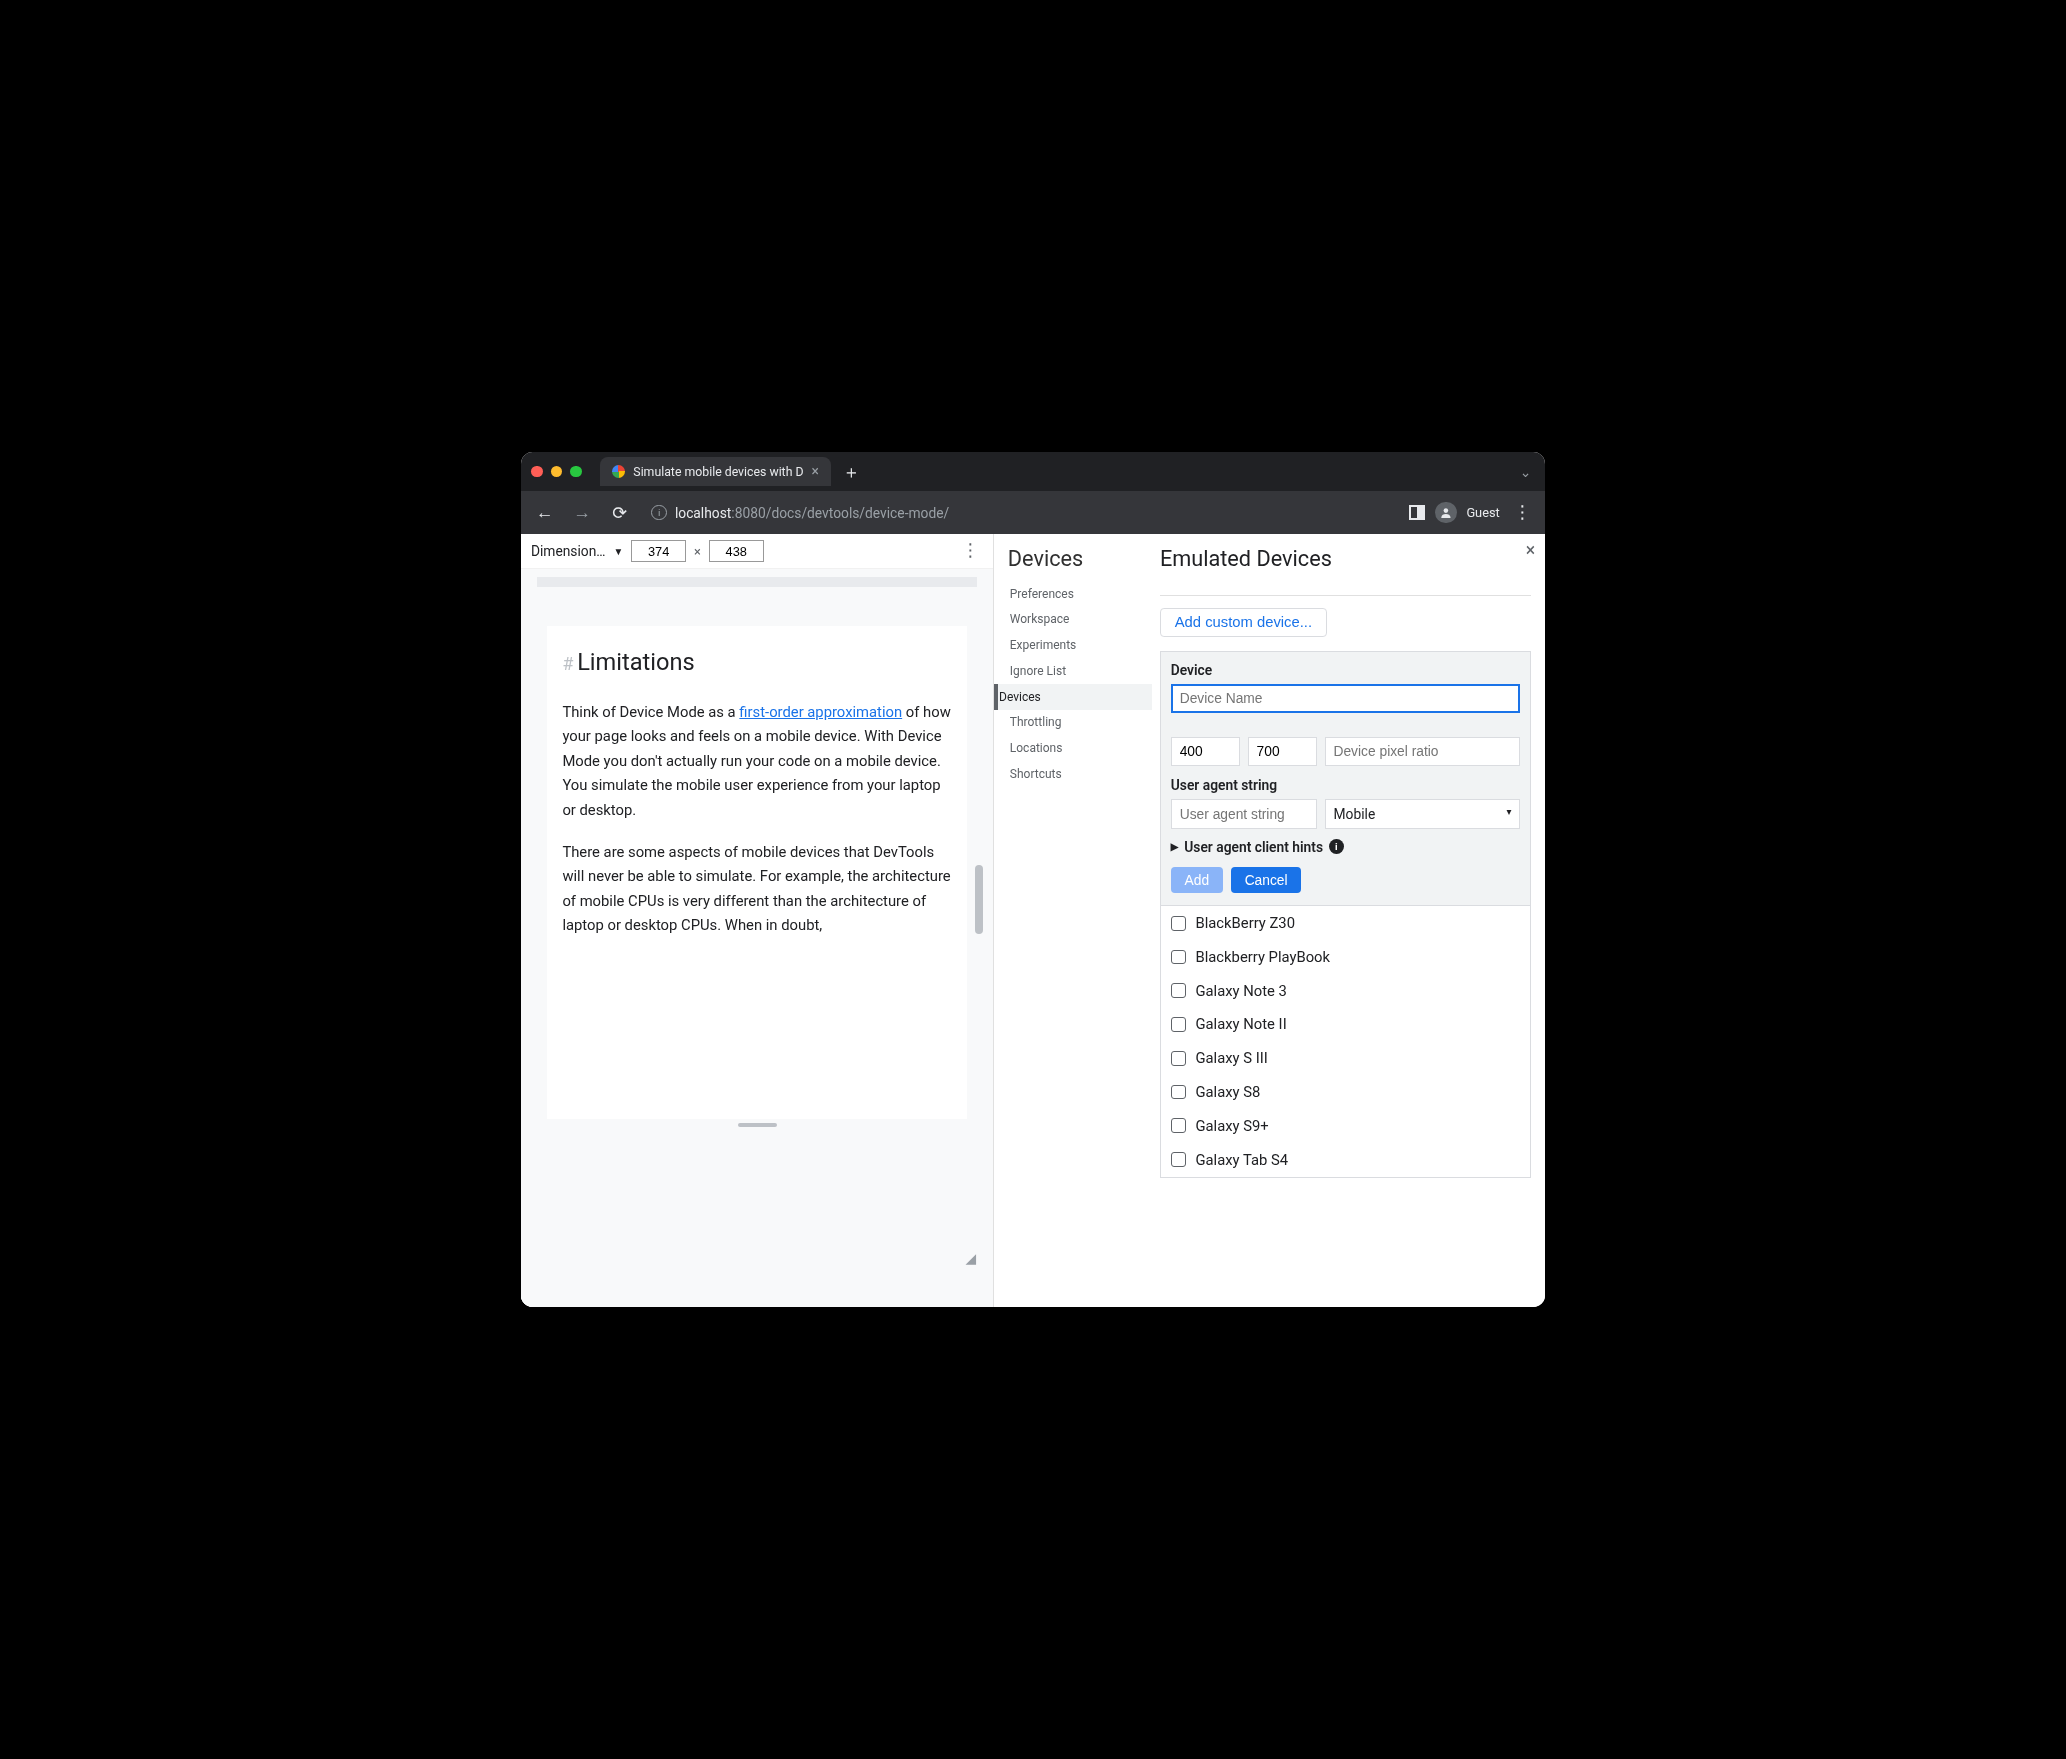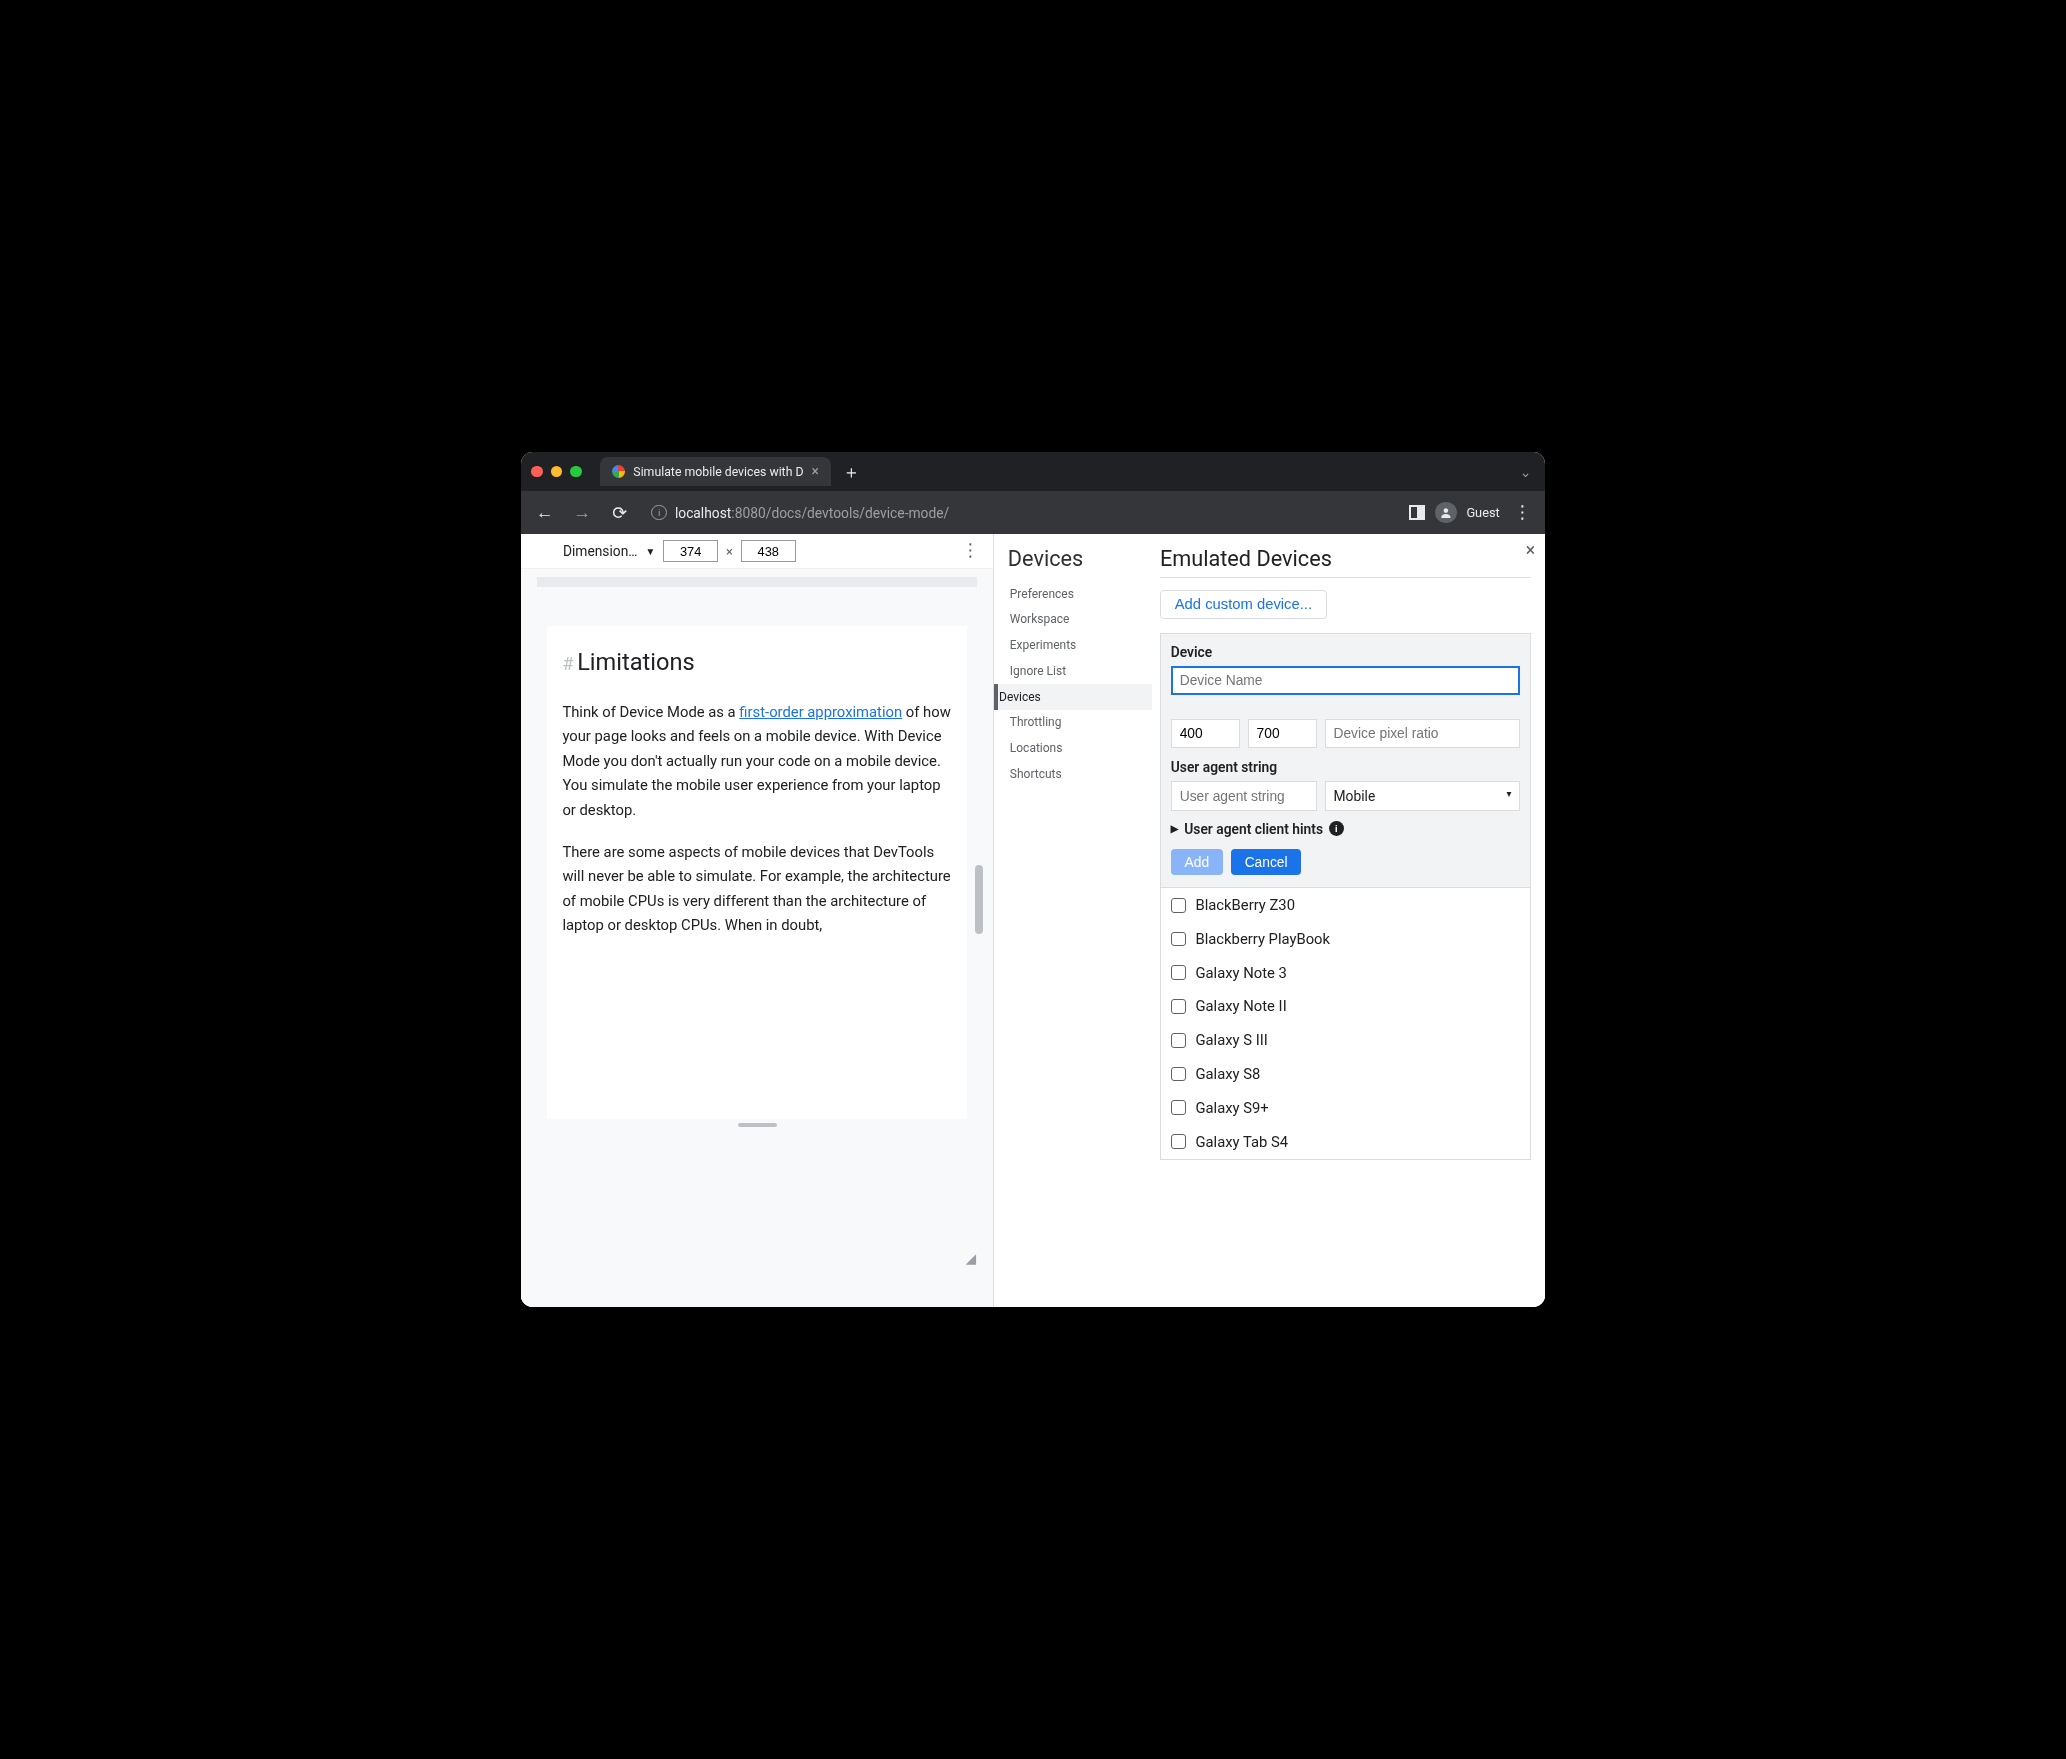--- a/index.html
+++ b/index.html
@@ -122,21 +122,21 @@
   .vp-toolbar {
     height: 35px;
     display:flex;
     align-items:center;
     gap:7.9px;
     padding: 0 9.9px;
     color:#202124;
     font-size:13.8px;
     border-bottom:1px solid #f1f1f1;
   }
-  .dim-label { white-space:nowrap; overflow:hidden; text-overflow:ellipsis; max-width:91px;margin-left:32px;}
+  .dim-label { white-space:nowrap; overflow:hidden; text-overflow:ellipsis; max-width:91px;}
   .tri-down { font-size:9.9px; }
   .dim-input {
     width:55px; height:21.7px; font-size:12.8px; text-align:center;
     border:1px solid #999; border-radius:0;
   }
   .mult { font-size:12.8px; color:#5f6368;}
   .vp-toolbar .spacer{flex:1;}
   .vp-body {
     flex:1; padding: 7.9px; background:#f8f9fa; position:relative;
   }
@@ -215,21 +215,21 @@
   .dt-sidebar .item.active::before{
     content:"";position:absolute;left:0;top:0;bottom:0;width:3.9px;background:#5f6368;
   }
   .dt-main{
     flex:1;
     padding:11.8px 13.8px 0 7.9px;
     overflow-y:auto;
     position:relative;
   }
   .dt-main h1{
-    font-size:21.7px; font-weight:400; margin-bottom:6px;
+    font-size:21.7px; font-weight:400; margin-bottom:24px;
   }
   .dt-main hr{border:none;border-top:1px solid #e0e0e0;margin:5.9px 0 11.8px 0;}
   .btn-outline{
     border:1px solid #dadce0; background:#fff; color:#1a73e8;
     font-size:14.8px; padding:5.9px 13.8px; border-radius:3.9px; cursor:pointer;
   }
   .device-form{
     margin-top:13.8px;
     border:1px solid #dadce0;
     background:#f1f3f4;

